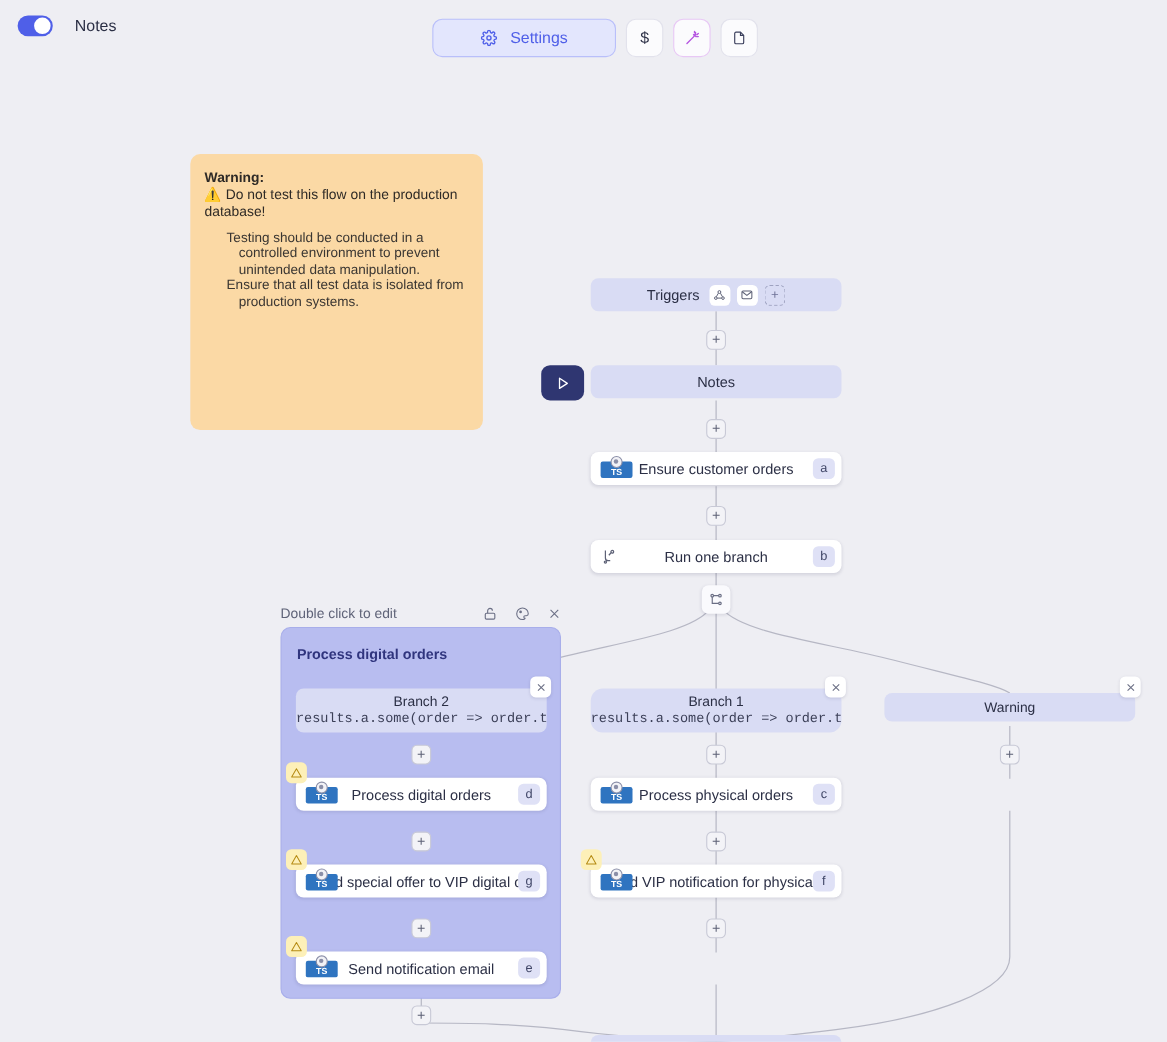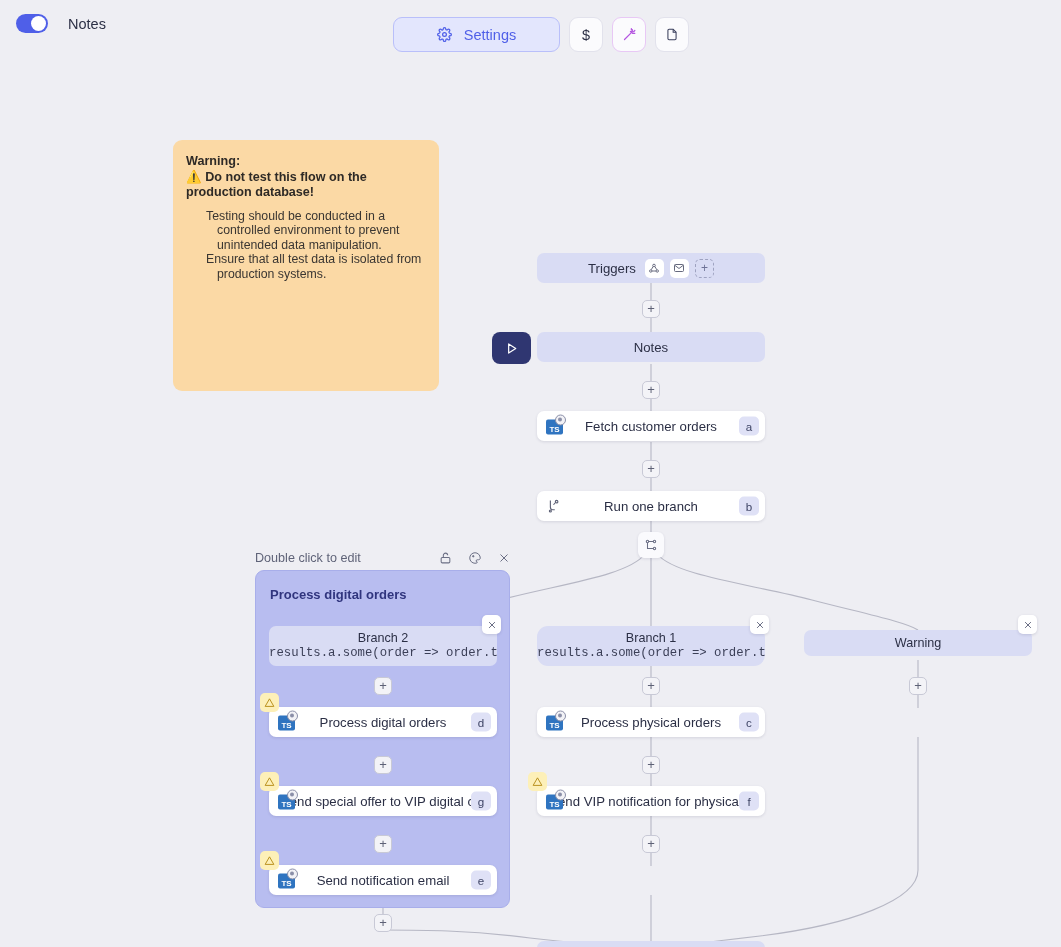--- a/index.html
+++ b/index.html
@@ -42,21 +42,21 @@
   .tb-icon { display: flex; align-items: center; }
   .edges { position: absolute; left: 0; top: 0; width: 1061px; height: 947px; pointer-events: none; }
 
   
   .note {
     position: absolute; left: 173px; top: 140px; width: 266px; height: 251px;
     background: #fbd9a5; border-radius: 9px; padding: 14px 14px 0 13px;
     color: #2e2a26;
   }
   .note-title { font-size: 12.6px; font-weight: bold; line-height: 15.5px; }
-  .note-head { font-size: 12.6px; font-weight: bold; line-height: 15.5px; }
+  .note-head { font-size: 12.6px; font-weight: normal; line-height: 15.5px; }
   .note-list { margin-top: 8px; padding-left: 20px; list-style: none; }
   .note-list li {
     font-size: 12.3px; line-height: 14.6px; color: #3a3632;
     text-indent: -11px; padding-left: 11px; margin-bottom: 0px;
   }
 
   
   .node {
     position: absolute; height: 30px; border-radius: 7px;
     display: flex; align-items: center; font-size: 13.2px; color: #2b2f45;
@@ -70,21 +70,21 @@
   .node-badge {
     position: absolute; right: 6px; top: 50%; transform: translateY(-50%);
     width: 20px; height: 19px; border-radius: 5px; background: #dfe1f6;
     color: #3f4566; font-size: 11.6px; display: flex;
     align-items: center; justify-content: center;
   }
   .node-lefticon { position: absolute; left: 9px; top: 50%; transform: translateY(-50%); display:flex; }
 
   .ts-icon { position: relative; width: 17px; height: 17px; }
   .ts-icon .sq {
-    position: absolute; left: 0; bottom: 0; width: 17px; height: 15px;
+    position: absolute; left: 0; bottom: 0; width: 29px; height: 15px;
     background: #2f74c0; border-radius: 2px; color: #fff;
     font-size: 8px; font-weight: bold; font-family: "Liberation Sans", sans-serif;
     display: flex; align-items: flex-end; justify-content: center; line-height: 9px;
     padding-bottom: 1px;
   }
   .ts-icon .ring {
     position: absolute; right: -3px; top: -3px; width: 11px; height: 11px;
     border-radius: 50%; border: 1.6px solid #8b8fa8; background: #f2f2f6;
   }
   .ts-icon .ring::after {
@@ -320,21 +320,21 @@
     <span>+</span>
   </div>
 
 <div class="node white" style="left:537px; top:411px; width:228px;">
   <span class="node-lefticon">
     <span class="ts-icon">
         <span class="sq">TS</span>
         <span class="ring"></span>
       </span>
   </span>
-  <span class="node-title">Fetch customer orders</span>
+  <span class="node-title">Ensure customer orders</span>
   <span class="node-badge">a</span>
 </div>
 
 <div class="plus" style="left:642px; top:460px;">
     <span>+</span>
   </div>
 
 <div class="node white" style="left:537px; top:491px; width:228px;">
   <span class="node-lefticon">
     <svg width="15" height="15" viewBox="0 0 24 24" fill="none" stroke="#5d6176" stroke-width="1.8">

